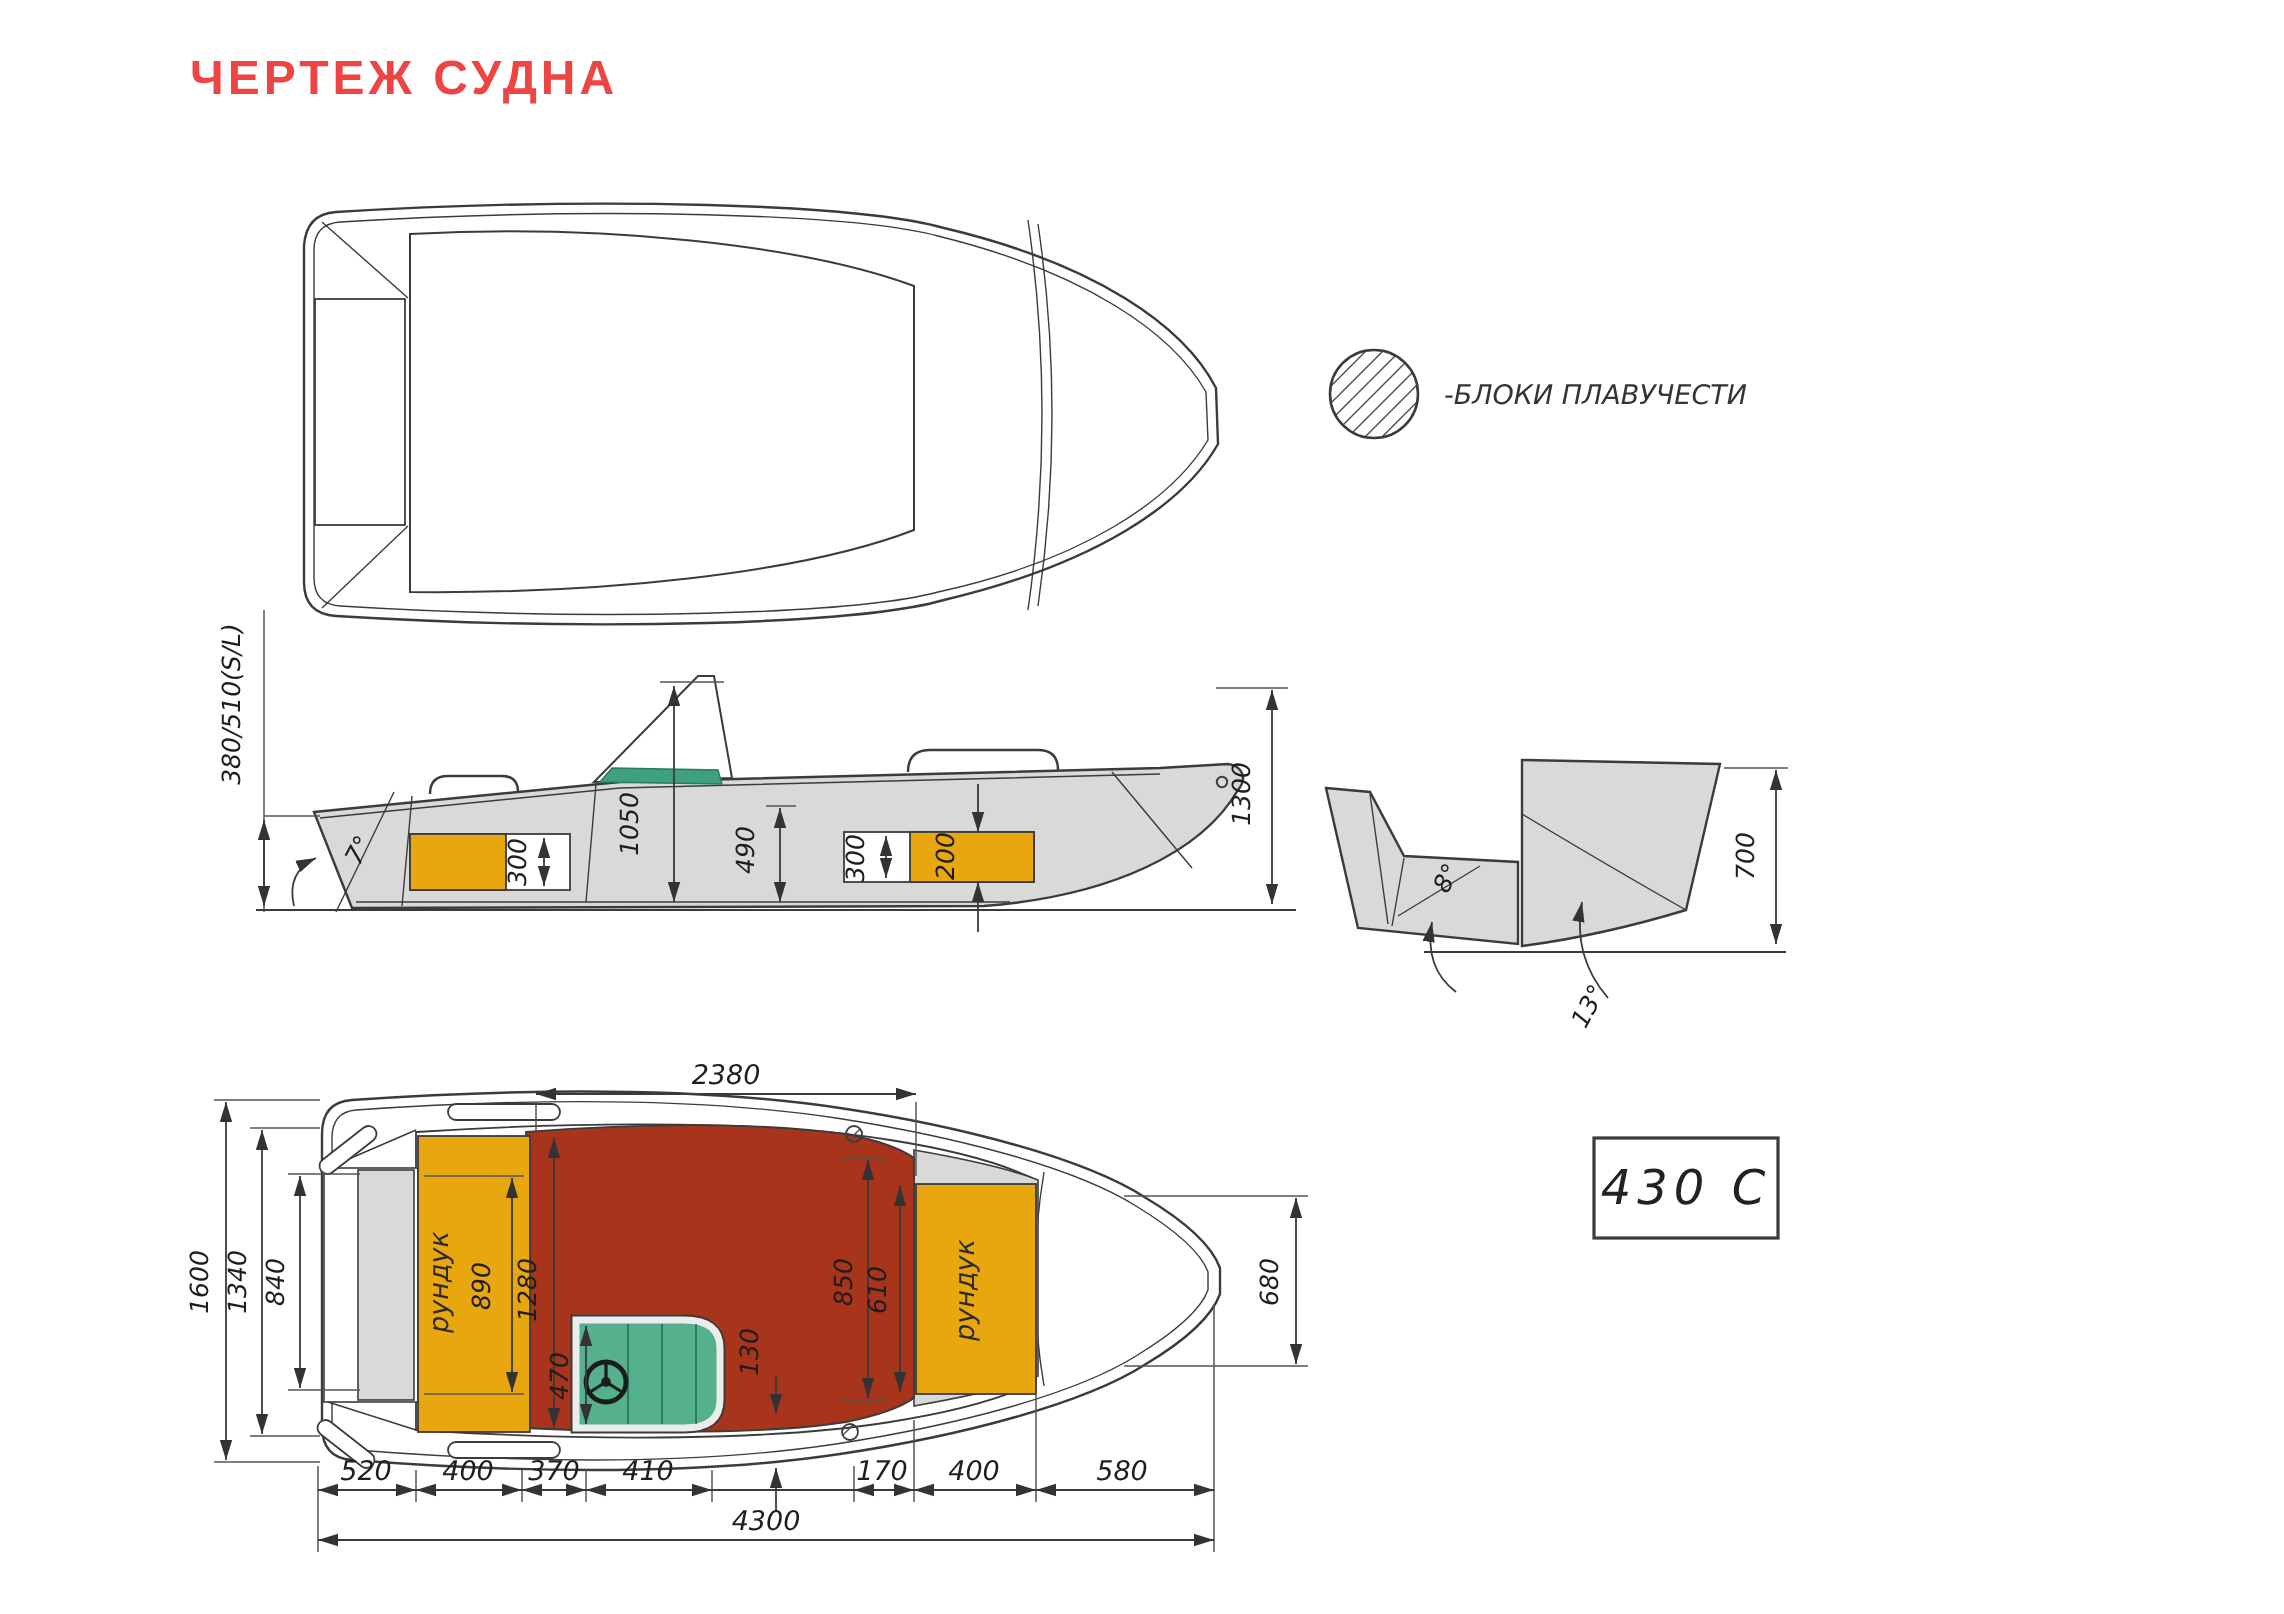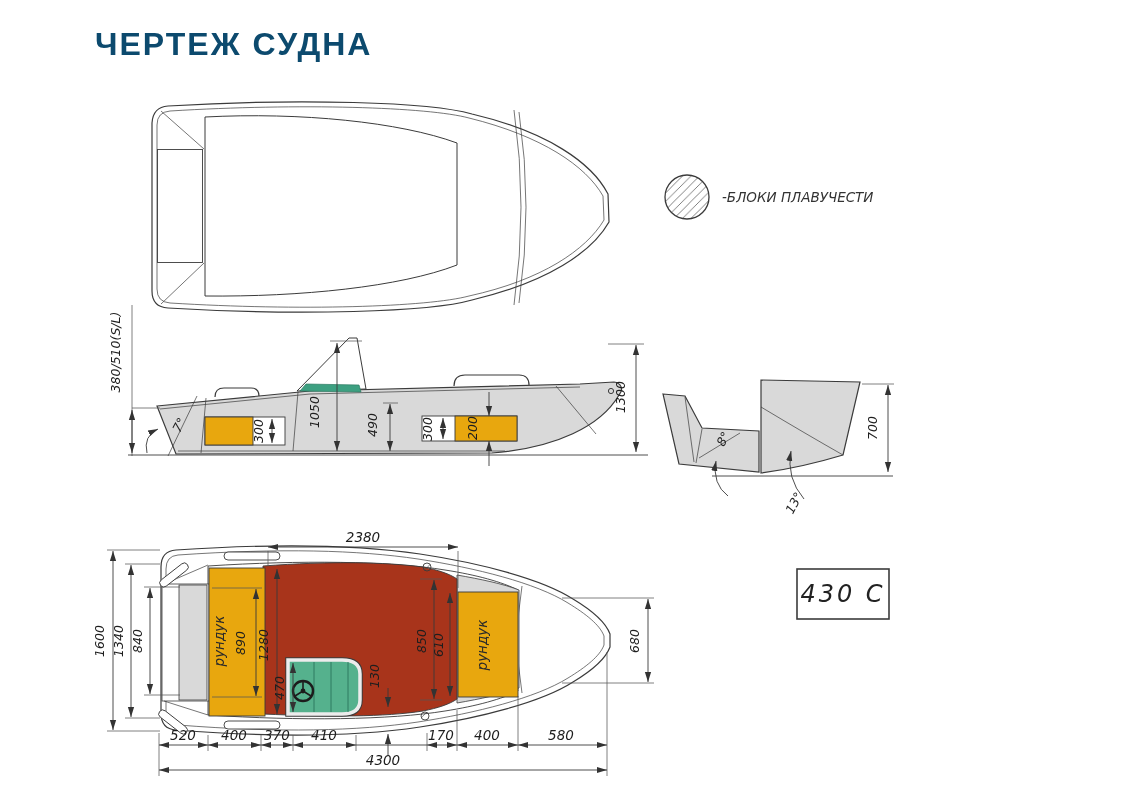--- a/index.html
+++ b/index.html
@@ -1,19 +1,19 @@
 <!DOCTYPE html>
 <html><head>
 <meta charset="utf-8">
 <style>
   html,body{margin:0;padding:0;background:#fff;}
   .stage{position:relative;width:1142px;height:807px;background:#fff;overflow:hidden;
          font-family:"DejaVu Sans",sans-serif;}
   .title{position:absolute;left:95px;top:26px;font-family:"Liberation Sans","DejaVu Sans",sans-serif;
-         font-size:32px;font-weight:600;letter-spacing:2px;color:#0c4a6e;}
+         font-size:24px;font-weight:600;letter-spacing:2px;color:#ef4444;}
   svg{position:absolute;left:0;top:0;}
   .ln{stroke:#3b3b3b;stroke-width:1.2;fill:none;}
   .ln2{stroke:#3b3b3b;stroke-width:0.7;fill:none;}
   .hull{fill:#d9d9d9;stroke:#3b3b3b;stroke-width:1.2;}
   .dl{stroke:#3a3a3a;stroke-width:0.9;fill:none;}
   .ext{stroke:#555;stroke-width:0.75;fill:none;}
   .dim{font-family:"DejaVu Sans",sans-serif;font-style:italic;font-size:12.5px;fill:#1e1e1e;text-anchor:middle;}
   .dimL{font-size:13.5px;}
   .lockerT{font-family:"DejaVu Sans",sans-serif;font-style:italic;font-size:13.5px;fill:#2a2a2a;text-anchor:middle;}
   .badge{font-family:"DejaVu Sans",sans-serif;font-style:italic;font-size:24px;fill:#222;text-anchor:middle;letter-spacing:3px;}

